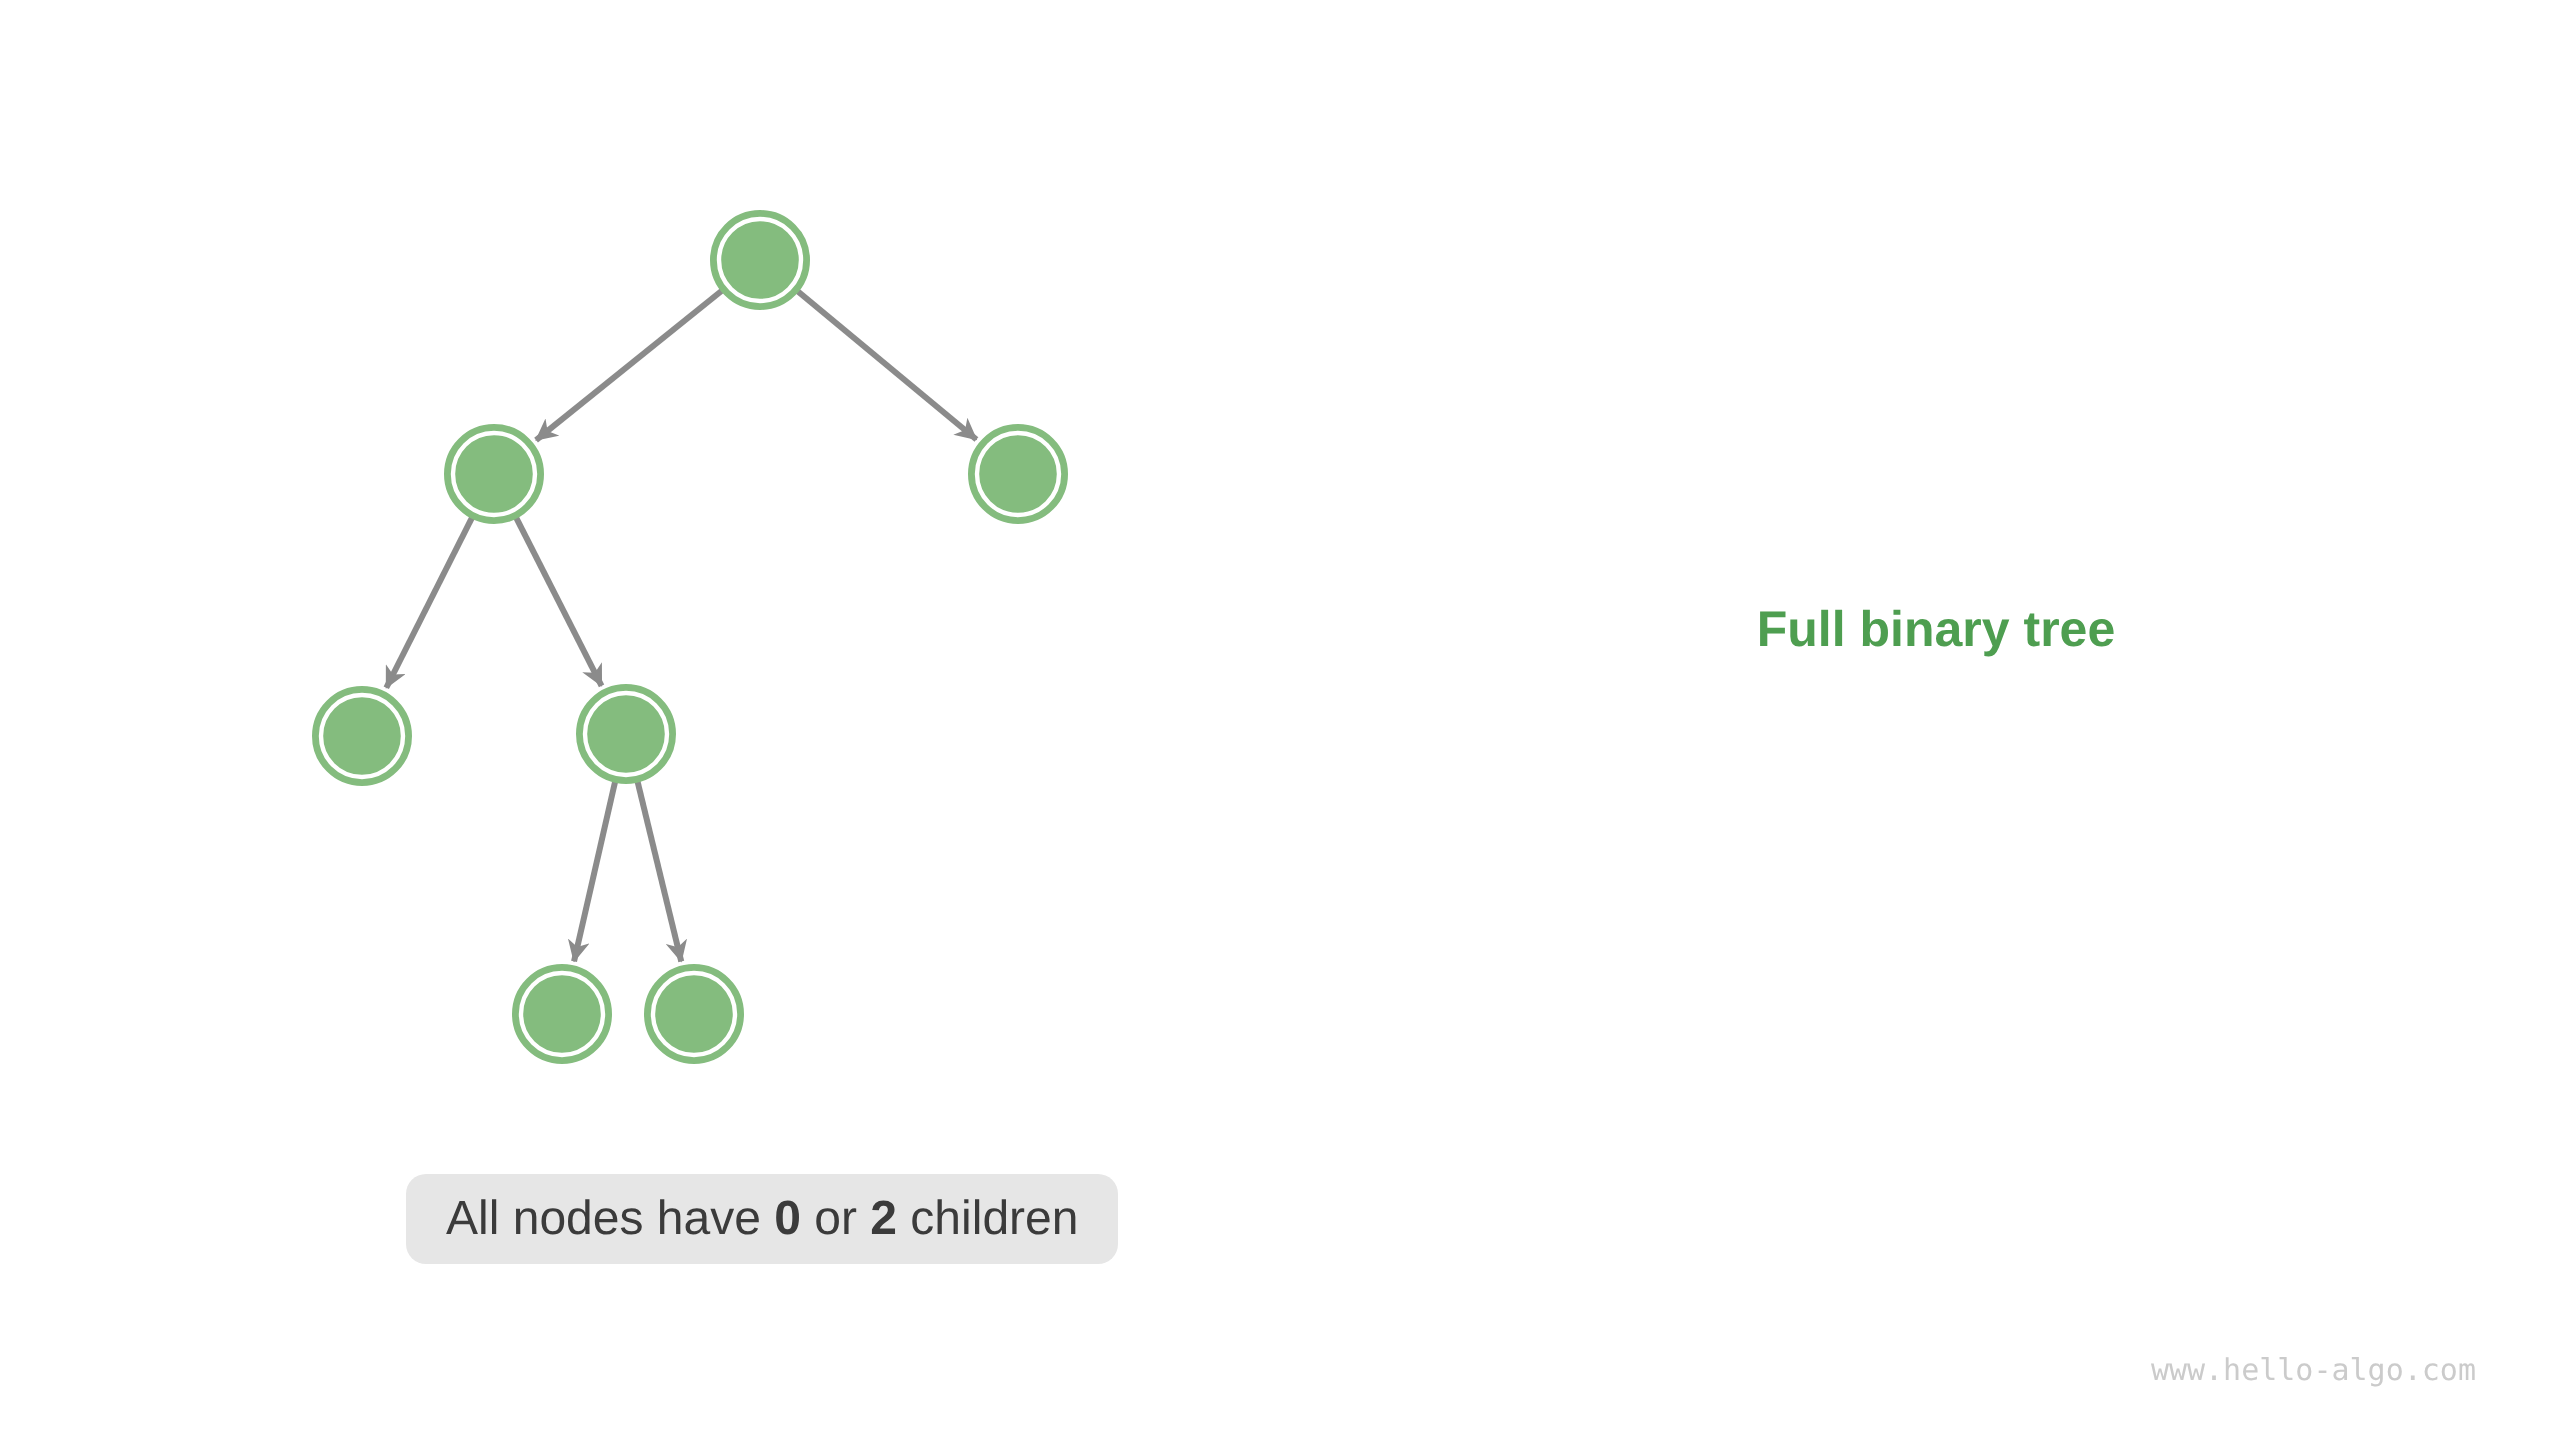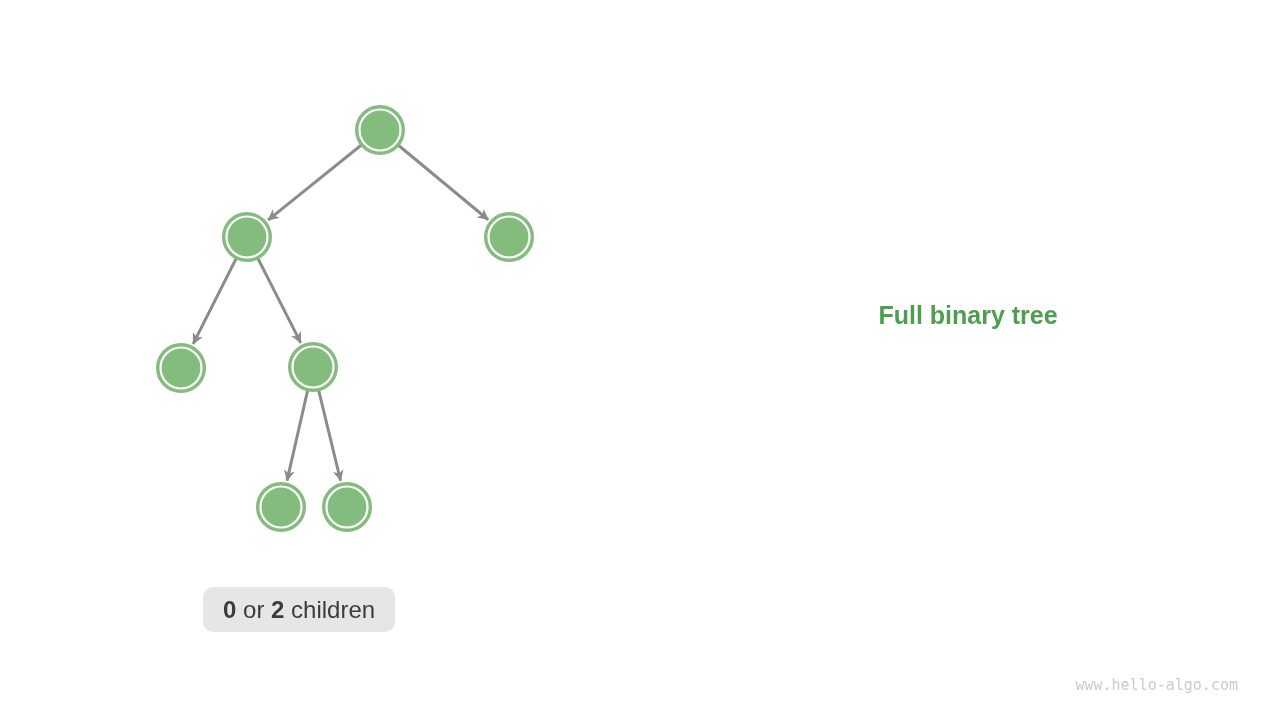--- a/index.html
+++ b/index.html
@@ -101,17 +101,17 @@
         </g>
         <g>
           <circle cx="347" cy="507" r="24" fill="#84bc7e" stroke="#84bc7e" stroke-width="2"></circle>
           <circle cx="347" cy="507" r="20.5" fill="none" stroke="#ffffff" stroke-width="2.2"></circle>
         </g>
       </g>
   </svg>
 
   <div id="diagram-title" style="color: rgb(78, 158, 80);">Full binary tree</div>
 
-  <div id="caption-box" style="background: rgb(230, 230, 230); color: rgb(59, 59, 59);"><span class="b">0</span><span> or </span><span class="b">2</span><span> children</span></div>
+  <div id="caption-box" style="background: rgb(230, 230, 230); color: rgb(59, 59, 59);"><span>All nodes have </span><span class="b">0</span><span> or </span><span class="b">2</span><span> children</span></div>
 
   <div id="watermark" style="color: rgb(203, 203, 203);">www.hello-algo.com</div>
 
 </div>
 
 </body></html>

